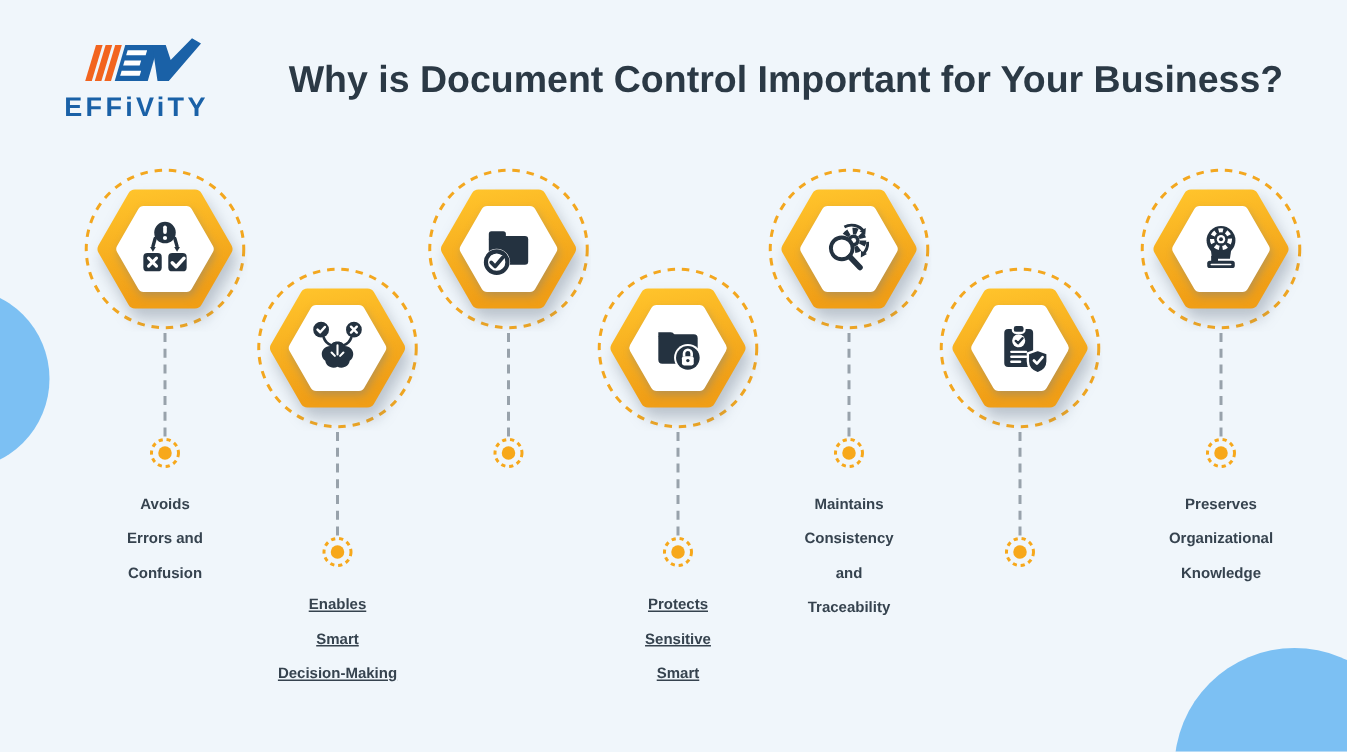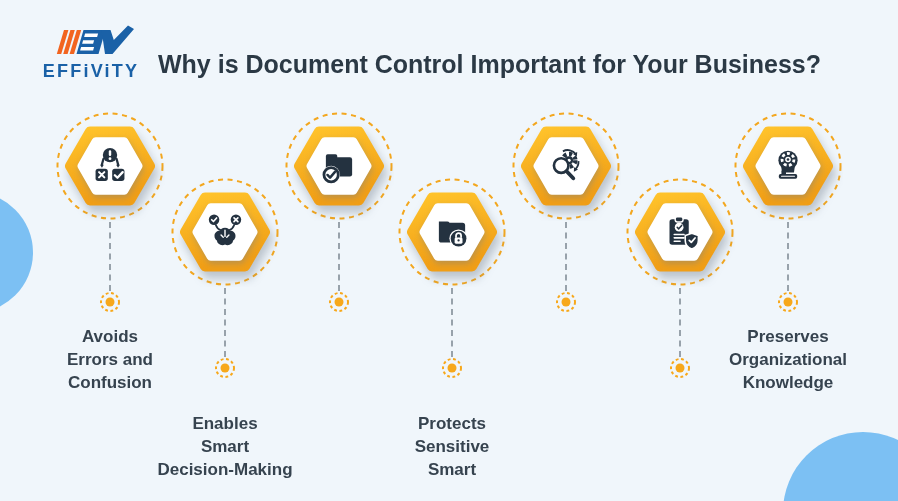--- a/index.html
+++ b/index.html
@@ -16,21 +16,22 @@
 
   .logo{position:absolute;left:30px;top:24px;width:122px;text-align:center;}
   .logo .mark{display:block;margin:0 auto;}
   .brand-text{
     display:block;margin-top:1px;
     font-size:18px;font-weight:700;letter-spacing:2.2px;
     color:#1A61A7;
   }
 
   .page-title{
-    position:absolute;left:158px;top:50px;width:732px;
+    position:absolute;left:158px;top:39px;width:732px;
+    text-align:center;
     font-size:25px;font-weight:700;color:#2B3945;
   }
 
   .item{position:absolute;top:0;width:160px;height:501px;}
   .hex-assembly{position:absolute;left:25px;width:110px;height:110px;}
   .item.high .hex-assembly{top:111px;}
   .item.low  .hex-assembly{top:177px;}
   .hex-body{filter:drop-shadow(3px 7px 5px rgba(96,110,125,.38));}
   .hex-inner{filter:drop-shadow(1px 3px 3px rgba(120,130,140,.45));}
 
@@ -38,24 +39,24 @@
   .item.high .connector{top:222px;height:69px;}
   .item.low  .connector{top:288px;height:69px;}
 
   .sun-dot{position:absolute;left:68px;width:24px;height:24px;}
   .item.high .sun-dot{top:290px;}
   .item.low  .sun-dot{top:356px;}
 
   .label{
     position:absolute;left:0;width:160px;
     text-align:center;white-space:pre-line;
-    font-size:17px;font-weight:600;line-height:23px;color:#36434F;
+    font-size:10px;font-weight:600;line-height:23px;color:#36434F;
   }
   .item.high .label{top:325px;}
-  .item.low  .label{top:412px;}
+  .item.low  .label{top:392px;text-decoration:underline;}
 </style>
 </head>
 <body>
 
 <svg width="0" height="0" style="position:absolute" aria-hidden="true">
   <defs>
     <linearGradient id="hexGrad" x1="0" y1="0" x2="0.25" y2="1">
       <stop offset="0" stop-color="#FFC32B"></stop>
       <stop offset="1" stop-color="#F09E16"></stop>
     </linearGradient>
@@ -229,20 +230,24 @@
       </g>
     </svg>
   </div>
   <div class="connector"></div>
   <div class="sun-dot">
     <svg width="24" height="24" viewBox="0 0 24 24">
       <circle cx="12" cy="12" r="4.5" fill="#F7A81B"></circle>
       <circle cx="12" cy="12" r="9" fill="none" stroke="#F7A81B" stroke-width="2" stroke-dasharray="2.8 2.6"></circle>
     </svg>
   </div>
+  <div class="label">Maintains
+Consistency
+and
+Traceability</div>
 </div>
 
 <div class="item low" style="left:600px">
   <div class="hex-assembly">
     <svg width="110" height="110" viewBox="0 0 110 110">
       <circle cx="55" cy="55" r="52.5" fill="none" stroke="#F3A71F" stroke-width="2" stroke-dasharray="5 4.6"></circle>
       <g class="hex-body">
         <polygon points="95,55 75,20.4 35,20.4 15,55 35,89.6 75,89.6" fill="url(#hexGrad)" stroke="url(#hexGrad)" stroke-width="10" stroke-linejoin="round"></polygon>
         <polygon class="hex-inner" points="83.5,55 69.3,30.3 40.7,30.3 26.5,55 40.7,79.7 69.3,79.7" fill="#ffffff" stroke="#ffffff" stroke-width="8" stroke-linejoin="round"></polygon>
       </g>
@@ -261,21 +266,21 @@
   </div>
   <div class="connector"></div>
   <div class="sun-dot">
     <svg width="24" height="24" viewBox="0 0 24 24">
       <circle cx="12" cy="12" r="4.5" fill="#F7A81B"></circle>
       <circle cx="12" cy="12" r="9" fill="none" stroke="#F7A81B" stroke-width="2" stroke-dasharray="2.8 2.6"></circle>
     </svg>
   </div>
 </div>
 
-<div class="item high" style="left:708px">
+<div class="item high" style="left:734px">
   <div class="hex-assembly">
     <svg width="110" height="110" viewBox="0 0 110 110">
       <circle cx="55" cy="55" r="52.5" fill="none" stroke="#F3A71F" stroke-width="2" stroke-dasharray="5 4.6"></circle>
       <g class="hex-body">
         <polygon points="95,55 75,20.4 35,20.4 15,55 35,89.6 75,89.6" fill="url(#hexGrad)" stroke="url(#hexGrad)" stroke-width="10" stroke-linejoin="round"></polygon>
         <polygon class="hex-inner" points="83.5,55 69.3,30.3 40.7,30.3 26.5,55 40.7,79.7 69.3,79.7" fill="#ffffff" stroke="#ffffff" stroke-width="8" stroke-linejoin="round"></polygon>
       </g>
       <g transform="translate(34,34) scale(0.875)">
         <circle cx="24" cy="17.5" r="11" fill="#243240"></circle>
         <path d="M16 23 h16 l-1.2 8.5 h-13.6z" fill="#243240"></path>

